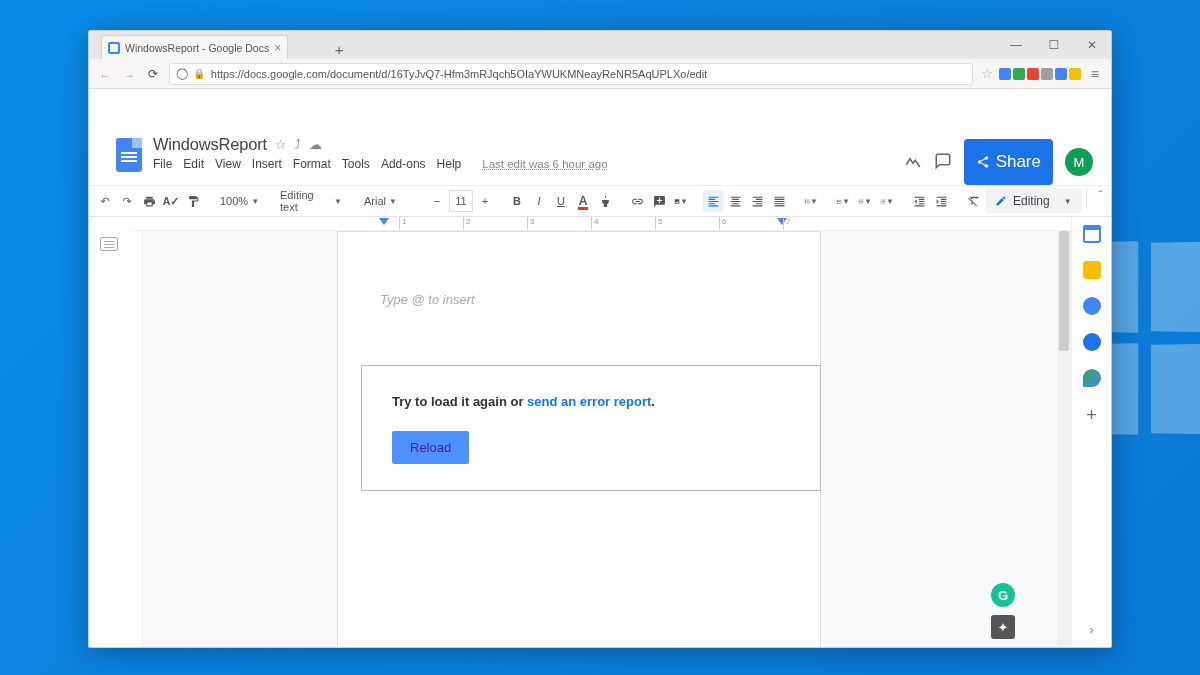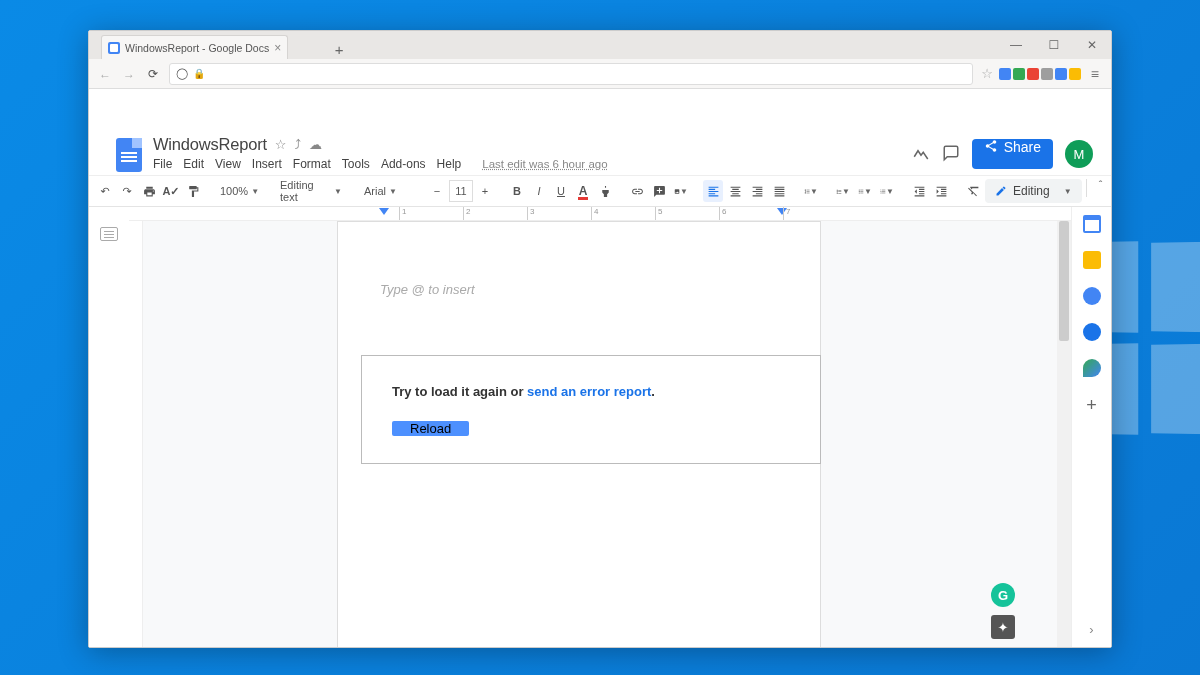--- a/index.html
+++ b/index.html
@@ -145,24 +145,24 @@
   .docs-logo-inner::after { content:''; position:absolute; left:5px; right:5px; top:14px; height:2px; background:#fff; box-shadow:0 4px 0 #fff, 0 8px 0 #fff;}
   .doc-title-row { display:flex; align-items:center; gap:8px; height:18px;}
   .doc-title { font-size:16.5px; color:#444; letter-spacing:-.2px;}
   .title-icon { color:#888; font-size:13px; }
   .menus { display:flex; gap:11px; font-size:12px; color:#444; margin-top:4px; align-items:center;}
   .last-edit { color:#888; text-decoration:underline dotted; margin-left:10px; font-size:11.5px;}
   .header-right { margin-left:auto; display:flex; align-items:center; gap:12px; padding-right:8px; padding-top:4px;}
   .hdr-icon { color:#666; font-size:15px;}
   .share-btn {
     background:#1a73e8; color:#fff;
-    height:30px; padding:0 12px;
+    height:46px; padding:0 12px;
     border-radius:4px;
-    display:flex; align-items:flex-start; gap:6px;
-    font-size:14px; font-weight:500;
+    display:flex; align-items:center; gap:6px;
+    font-size:17px; font-weight:500;
   }
   .share-btn svg { width:14px; height:14px;}
   .avatar {
     width:28px; height:28px; border-radius:50%;
     background:#0f9d58; color:#fff;
     display:flex; align-items:center; justify-content:center;
     font-size:13px; font-weight:500;
   }
   
   .toolbar {
@@ -222,22 +222,22 @@
     width:460px;
     background:#fff;
     border:1px solid #bbb;
     padding:28px 30px 26px 30px;
   }
   .error-title { font-size:18.5px; color:#333; font-weight:400; margin-bottom:20px;}
   .error-msg { font-size:13px; font-weight:bold; color:#333;}
   .error-msg a { color:#1a73e8; font-weight:bold; text-decoration:none;}
   .reload-btn {
     margin-top:22px;
-    background:#4d90fe; color:#000000;
-    border:none; padding:0 18px;
+    background:#4d90fe; color:#4c1d95;
+    border:none; padding:9px 18px;
     font-size:13px; border-radius:2px;
     font-weight:500;
   }
   
   .vscroll { position:absolute; right:0; top:14px; bottom:0; width:14px; background:#f1f1f1;}
   .vscroll-thumb { position:absolute; left:2px; right:2px; top:0; height:120px; background:#ccc; border-radius:2px;}
   
   .sidepanel {
     width:40px; background:#fff;
     border-left:1px solid #eee;
@@ -279,20 +279,21 @@
     </div>
   </div>
 
   <div class="urlbar">
     <span class="nav-btn">←</span>
     <span class="nav-btn">→</span>
     <span class="nav-btn" style="color:#555">⟳</span>
     <div class="url-field">
       <span>◯</span>
       <span class="lock">🔒</span>
+      <span>https://docs.google.com/document/d/16TyJvQ7-Hfm3mRJqch5OIaYWUKMNeayReNR5AqUPLXo/edit</span>
     </div>
     <div class="urlbar-right">
       <span class="bookmark-star">☆</span>
       <div class="ext-icons">
         <span style="background:#4285f4"></span>
           <span style="background:#34a853"></span>
         <span style="background:#ea4335"></span>
           <span style="background:#9e9e9e"></span>
         <span style="background:#4285f4"></span>
           <span style="background:#fbbc04"></span>

